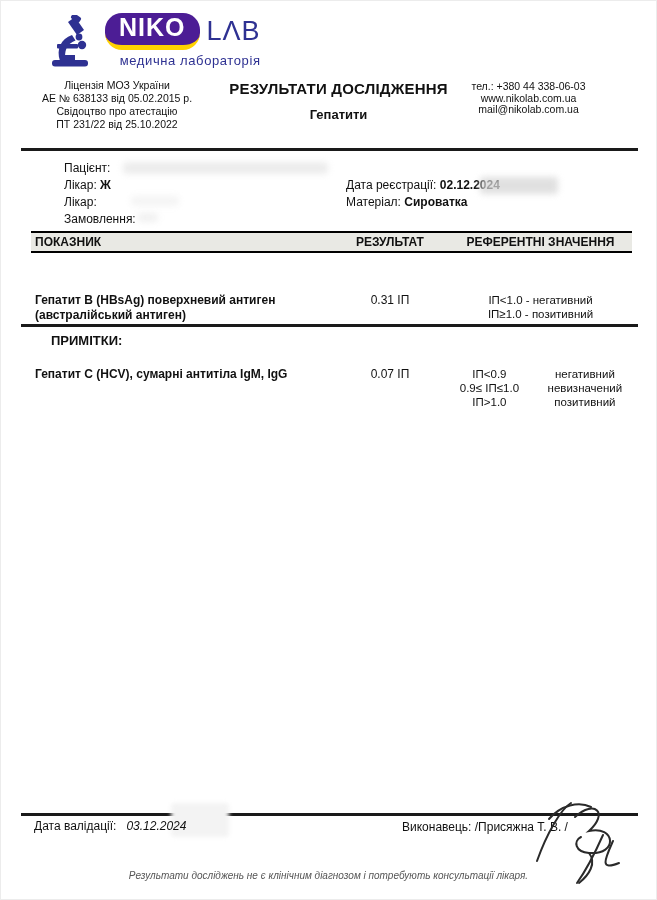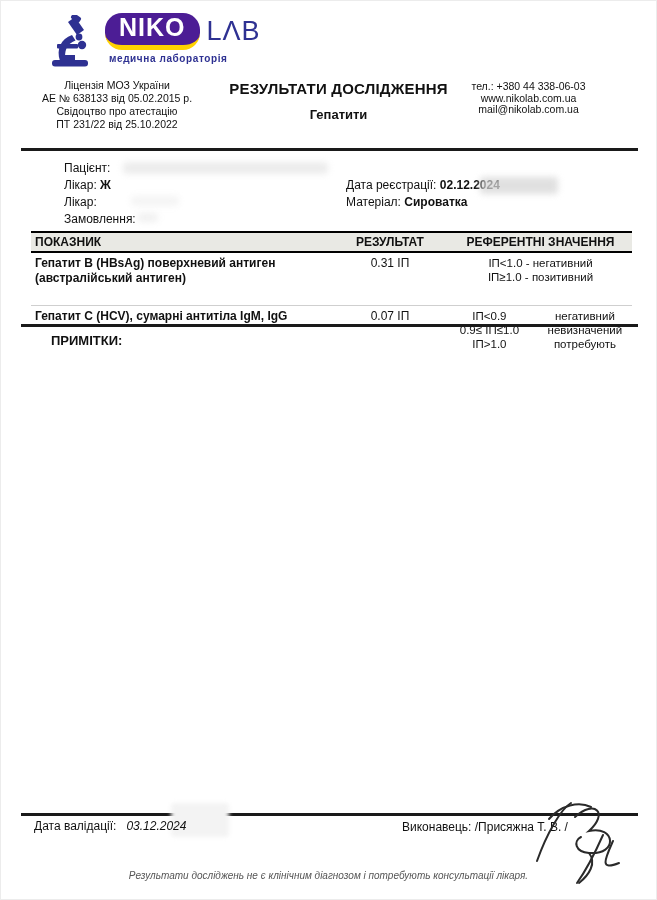--- a/index.html
+++ b/index.html
@@ -8,21 +8,21 @@
   .page { position:absolute; inset:0; background:#fff; border:1px solid #ececec; }
 
   
   .logo-block { position:absolute; left:46px; top:12px; display:flex; align-items:flex-start; }
   .microscope { width:50px; height:54px; margin-top:2px; }
   .logo-main { margin-left:8px; display:flex; flex-direction:column; }
   .logo-row { display:flex; align-items:center; }
   .niko-pill { background:#4c1d95; color:#fff; font-weight:bold; font-size:25px; letter-spacing:1px;
                padding:1px 14px 3px 14px; border-radius:17px; border-bottom:5px solid #ffd200; line-height:1.1; }
   .lab-word { color:#2e3192; font-weight:normal; font-size:27px; margin-left:7px; letter-spacing:1px; }
-  .tagline { color:#2e3192; font-size:10px; font-weight:bold; letter-spacing:0.6px; margin-top:3px; margin-left:4px; }
+  .tagline { color:#2e3192; font-size:13px; font-weight:normal; letter-spacing:0.6px; margin-top:3px; margin-left:4px;text-align:right; }
 
   
   .license { position:absolute; left:36px; top:78px; width:160px; text-align:center; font-size:10.5px; line-height:13px; }
   .title-block { position:absolute; left:205px; top:79px; width:265px; text-align:center; }
   .report-title { font-size:15px; font-weight:bold; letter-spacing:0.2px; }
   .report-subtitle { font-size:13px; font-weight:bold; margin-top:10px; }
   .contact { position:absolute; right:40px; top:80px; width:175px; text-align:center; font-size:10.5px; line-height:11.5px; }
 
   .rule { position:absolute; left:20px; width:617px; height:3px; background:#1a1a1a; }
   .rule-top { top:147px; }
@@ -39,21 +39,21 @@
   .redact-name   { left:122px; top:161px; width:205px; height:12px; opacity:.45; }
   .redact-doctor { left:130px; top:195px; width:48px;  height:10px; opacity:.25; }
   .redact-order  { left:137px; top:212px; width:20px;  height:9px;  opacity:.35; }
   .redact-reg    { left:479px; top:176px; width:78px;  height:17px; opacity:.75; }
   .redact-foot   { left:170px; top:802px; width:58px;  height:34px; opacity:1; background:#f3f3f3; filter:blur(2px); }
 
   
   .rtable { position:absolute; left:30px; top:230px; width:601px; font-size:12px; }
   .trow { display:grid; grid-template-columns:300px 110px 191px; }
   .thead { background:#e9e9e4; border-top:2px solid #000; border-bottom:2px solid #000; font-weight:bold; padding:2px 4px; }
-  .tbody-row { padding:3px 4px 20px 4px; }
+  .tbody-row { padding:3px 4px 4px 4px;margin-top:37px; }
   .row-sep { border-bottom:1px solid #cfcfcf; }
   .col-result { text-align:center; }
   .col-ref { text-align:center; font-size:11.5px; line-height:14px; }
   .cell-name { font-weight:bold; line-height:14.5px; }
   .ref-pair { display:grid; grid-template-columns:1fr 1.15fr; }
   .ref-pair span { text-align:center; }
 
   .notes-label { position:absolute; left:38px; top:332px; font-size:13px; font-weight:bold;padding-left:12px; }
 
   
@@ -155,21 +155,21 @@
         <div class="ref-pair">
             <span>ІП&lt;0.9</span>
             <span>негативний</span>
           </div>
         <div class="ref-pair">
             <span>0.9≤ ІП≤1.0</span>
             <span>невизначений</span>
           </div>
         <div class="ref-pair">
             <span>ІП&gt;1.0</span>
-            <span>потребують</span>
+            <span>позитивний</span>
           </div>
       </div>
     </div>
   </div>
 
   <div class="rule rule-mid"></div>
 
   <div class="notes-label">ПРИМІТКИ:</div>
 
   <div class="rule rule-bottom"></div>

